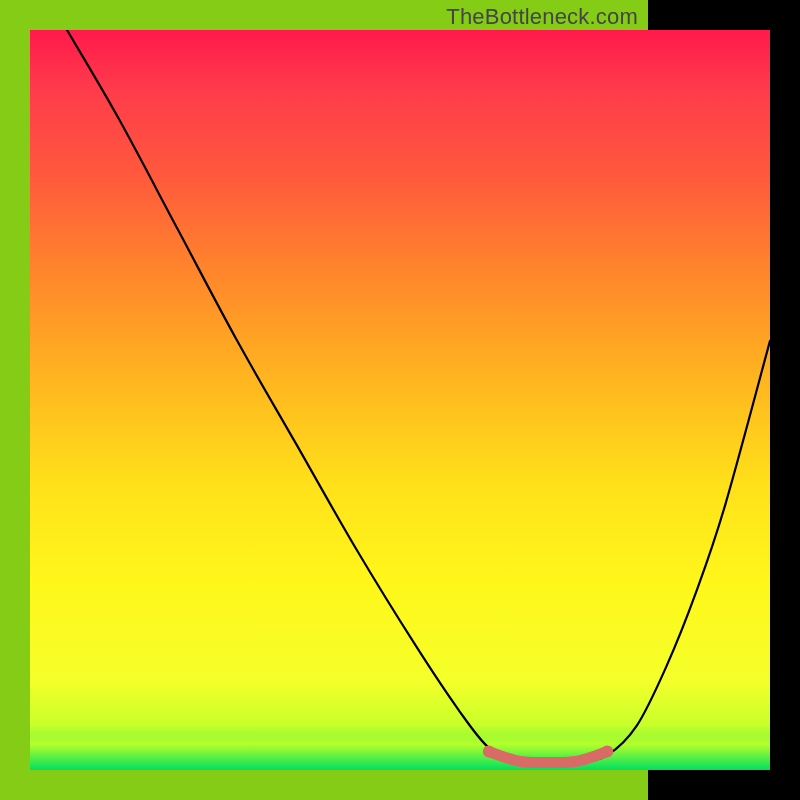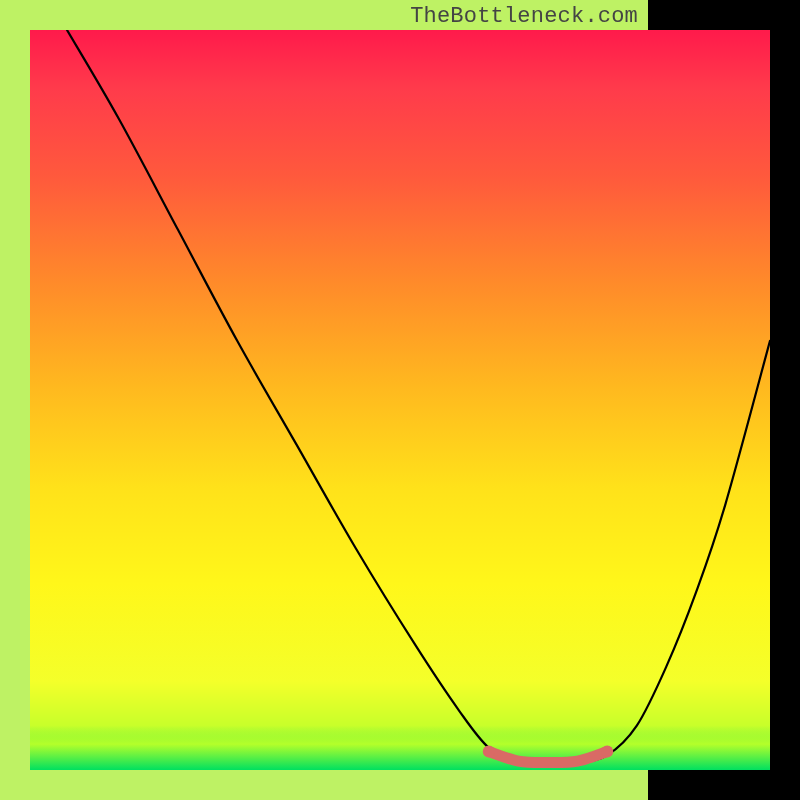--- a/index.html
+++ b/index.html
@@ -8,22 +8,21 @@
     width: 800px;
     height: 800px;
     background: #000;
     font-family: Arial, Helvetica, sans-serif;
     overflow: hidden;
   }
   .frame {
     position: relative;
     width: 648px;
     height: 800px;
-    background: #bef264;
-    font-family: Liberation Mono, monospace;
+    background: #84cc16;
   }
   .watermark {
     position: absolute;
     top: 4px;
     right: 10px;
     color: #444;
     font-size: 22px;
     font-weight: 500;
     letter-spacing: 0.2px;
     z-index: 10;

